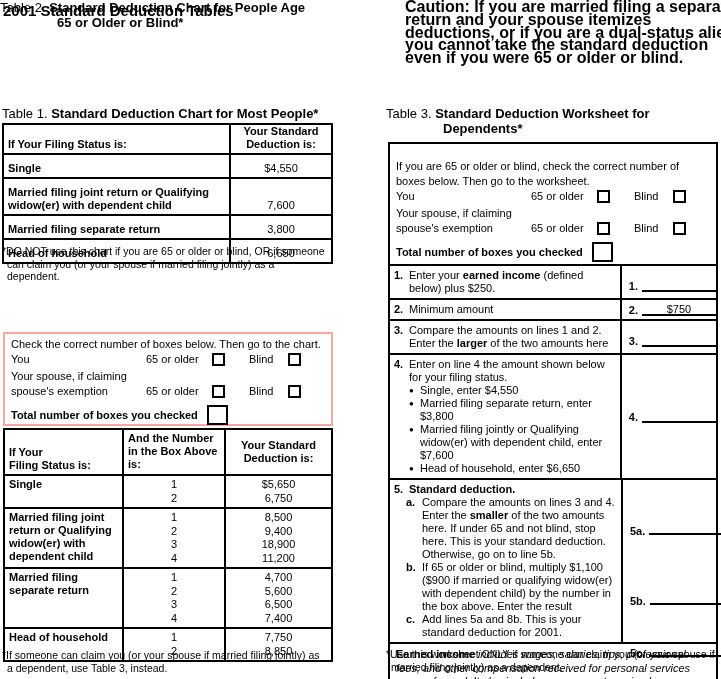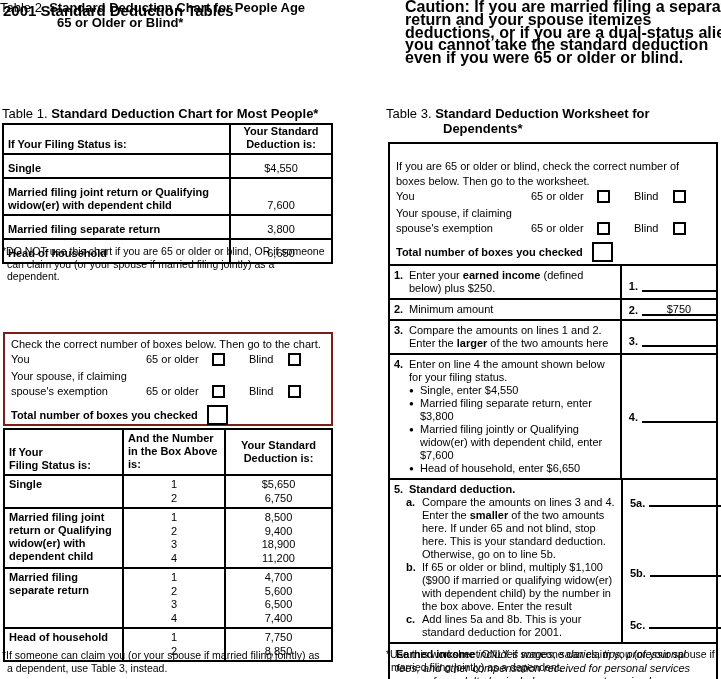--- a/index.html
+++ b/index.html
@@ -37,21 +37,21 @@
   .h-r1 .t1-left { min-height: 33px; }
   .h-r2 .t1-left { min-height: 16px; }
   .h-r3 .t1-left { min-height: 17px; }
 
   .footnote { font-size: 10.5px; line-height: 12.5px; padding-left: 5px; text-indent: -5px; }
   #t1-note { left: 2px; top: 245px; width: 327px; }
   #t2-note { left: 2px; top: 649px; width: 322px; }
   #t3-note { left: 386px; top: 648px; width: 330px; }
 
   
-  .cbbox { border: 2px solid #7f1d1d; padding: 3px 6px 0; line-height: 15px; }
+  .cbbox { border: 2px solid #fca5a5; padding: 3px 6px 0; line-height: 15px; }
   #t2-cb { left: 3px; top: 332px; width: 330px; height: 94px; }
   .cb-row { position: relative; height: 17px; }
   .cb-age { position: absolute; left: 135px; }
   .cb-blind { position: absolute; left: 238px; }
   .cb-box { position: absolute; width: 13px; height: 13px; border: 2px solid #000; top: 1px; background: #fff; }
   .p1 { left: 201px; }
   .p2 { left: 277px; }
   .spouse1 { height: 15px; }
   .cb-total { display: flex; align-items: center; margin-top: 2px; font-weight: bold; height: 24px; }
   .bigbox { width: 21px; height: 20px; border: 2px solid #000; margin-left: 9px; flex: none; }
@@ -86,21 +86,21 @@
   #ws3 .ws-main { min-height: 30px; }
   #ws4 .ws-main { min-height: 91px; }
   #ws5 .ws-main { min-height: 154px; }
   .blt-row { display: flex; }
   .blt { width: 11px; flex: none; font-size: 8px; line-height: 13px; }
   .blt-txt { flex: 1; }
   .ws5-col { display: block; }
   .ws5-head { display: flex; }
   .ws-sub { display: flex; margin-left: 12px; }
   .sub-label { width: 16px; font-weight: bold; flex: none; }
-  .ws5-entry { position: relative; flex: 1; font-weight: bold; }
+  .ws5-entry { position: relative; flex: 1; font-weight: bold; margin-top: 28px; }
   .e5 { position: absolute; left: 7px; white-space: nowrap; }
   #e5a { top: 14px; }
   #e5b { top: 84px; }
   #e5c { top: 136px; }
   #t3-earn { border-top: 2px solid #000; padding: 4px 6px; line-height: 13.5px; min-height: 59px; }
   #t3-earn .ei-italic { font-style: italic; }
 </style>
 </head>
 <body>
 

